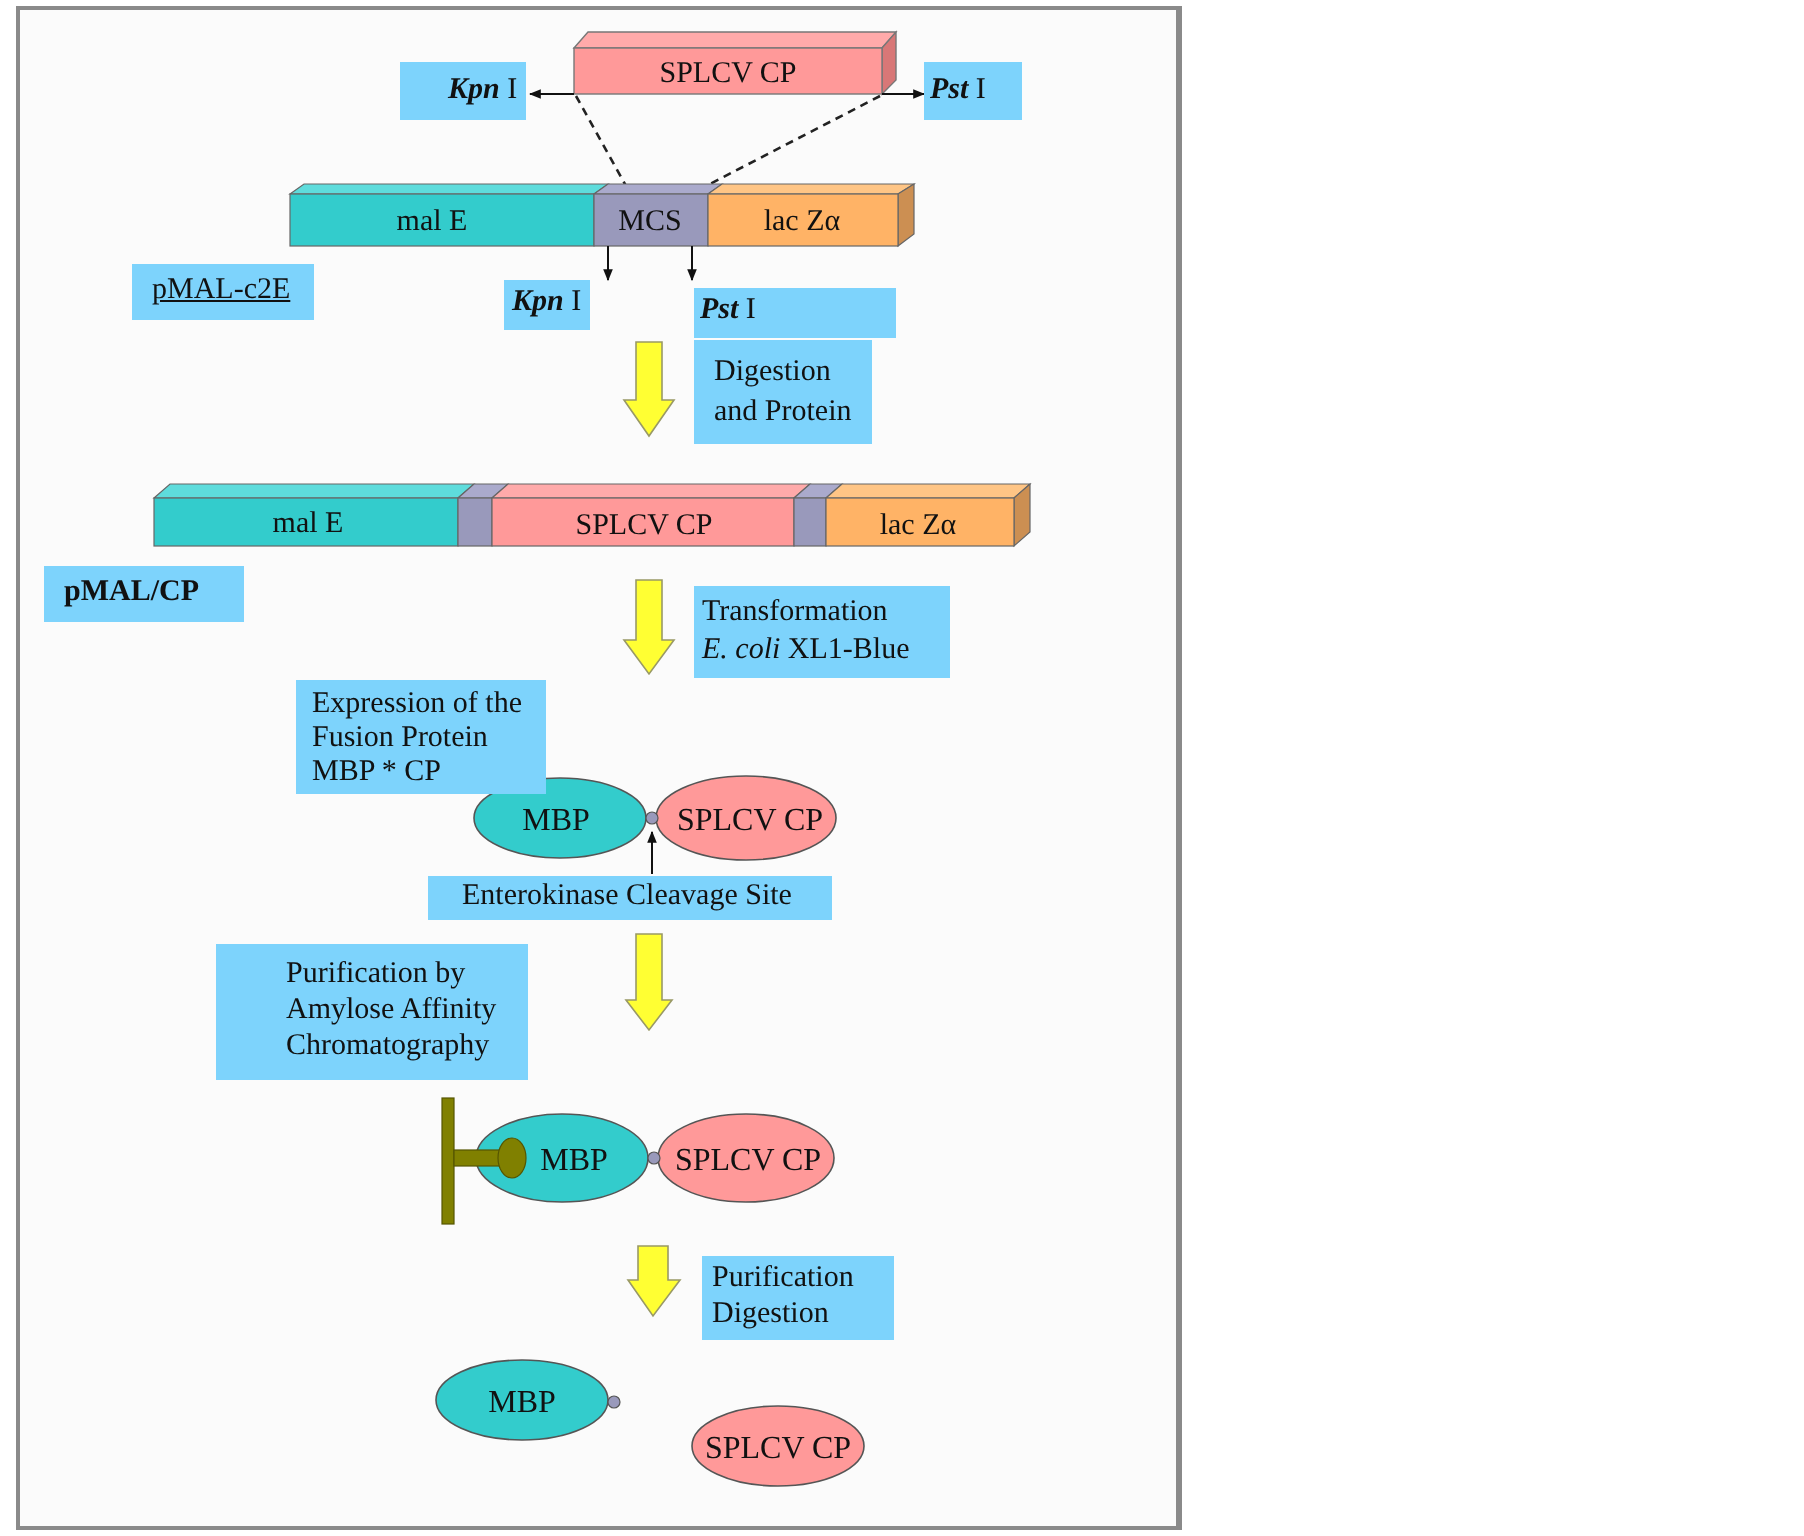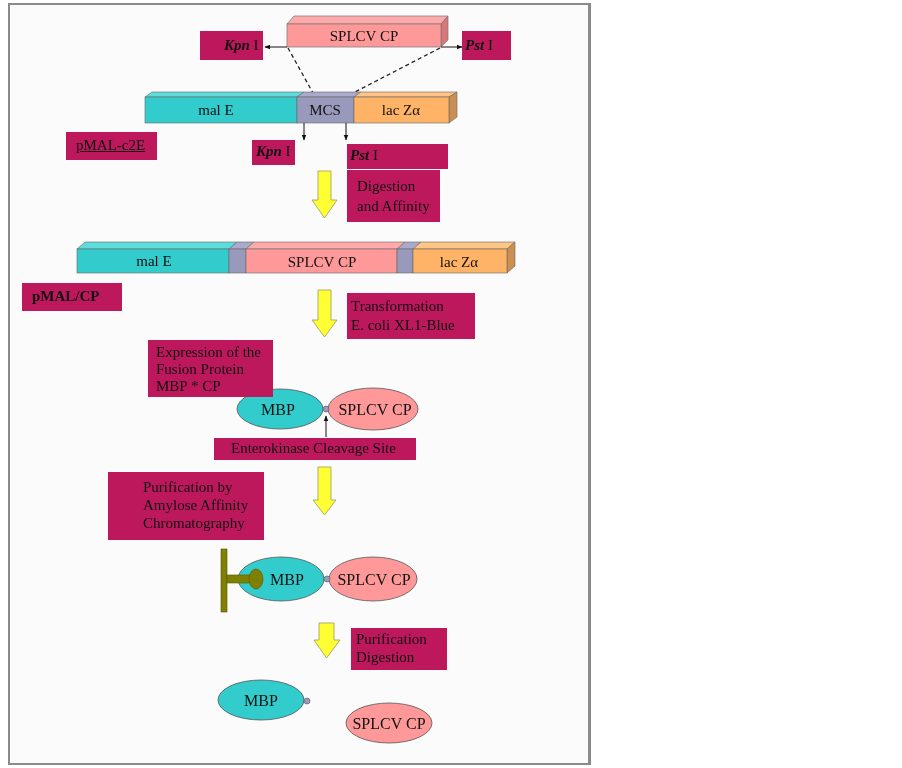--- a/index.html
+++ b/index.html
@@ -2,25 +2,25 @@
 <html><head>
 <meta charset="utf-8">
 <style>
   html, body { margin: 0; padding: 0; background: #ffffff; }
   body { width: 902px; height: 768px; position: relative; overflow: hidden;
          font-family: "Liberation Serif", "DejaVu Serif", serif; color: #111; }
   #frame { position: absolute; left: 8px; top: 3px; width: 578px; height: 758px;
            background: #fbfbfb; border: 2px solid #8a8a8a; border-right-width: 3px; border-bottom-width: 2px; }
   svg#diagram { position: absolute; left: 0; top: 0; }
   .lbl { position: absolute; font-size: 15px; line-height: 17px; white-space: nowrap; }
-  .boxbg { background: #be185d; }
+  .boxbg { background: #7dd3fc; }
   .bartext { font-family: "Liberation Serif", "DejaVu Serif", serif; font-size: 15px; fill: #111; }
   .elltext { font-family: "Liberation Serif", "DejaVu Serif", serif; font-size: 16px; fill: #111; }
   i { font-style: italic; font-weight: bold; }
-  .it { }
+  .it { font-style: italic; }
 </style>
 </head>
 <body>
 
 <div id="frame"></div>
 
 <svg id="diagram" width="902" height="768" viewBox="0 0 902 768">
   <defs>
     <marker id="ah" viewBox="0 0 10 10" refX="9" refY="5" markerWidth="6" markerHeight="6" orient="auto">
       <path d="M0,1 L10,5 L0,9 z" fill="#111"></path>
@@ -123,21 +123,21 @@
 
 <div class="lbl boxbg" style="left:252px;top:140px;padding:3px 4px 5px 4px;">
   <i>Kpn</i><span> I</span>
 </div>
 <div class="lbl boxbg" style="left:347px;top:144px;padding:3px 70px 5px 3px;">
   <i>Pst</i><span> I</span>
 </div>
 
 <div class="lbl boxbg" style="left:347px;top:170px;padding:6px 10px 6px 10px;line-height:20px;">
   <div>Digestion</div>
-  <div>and Affinity</div>
+  <div>and Protein</div>
 </div>
 
 <div class="lbl boxbg" style="left:22px;top:283px;padding:5px 22px 6px 10px;font-weight:bold;">pMAL/CP</div>
 
 <div class="lbl boxbg" style="left:347px;top:293px;padding:4px 20px 4px 4px;line-height:19px;">
   <div>Transformation</div>
   <div><span class="it">E. coli</span><span> XL1-Blue</span></div>
 </div>
 
 <div class="lbl boxbg" style="left:148px;top:340px;padding:4px 12px 2px 8px;line-height:17px;">

